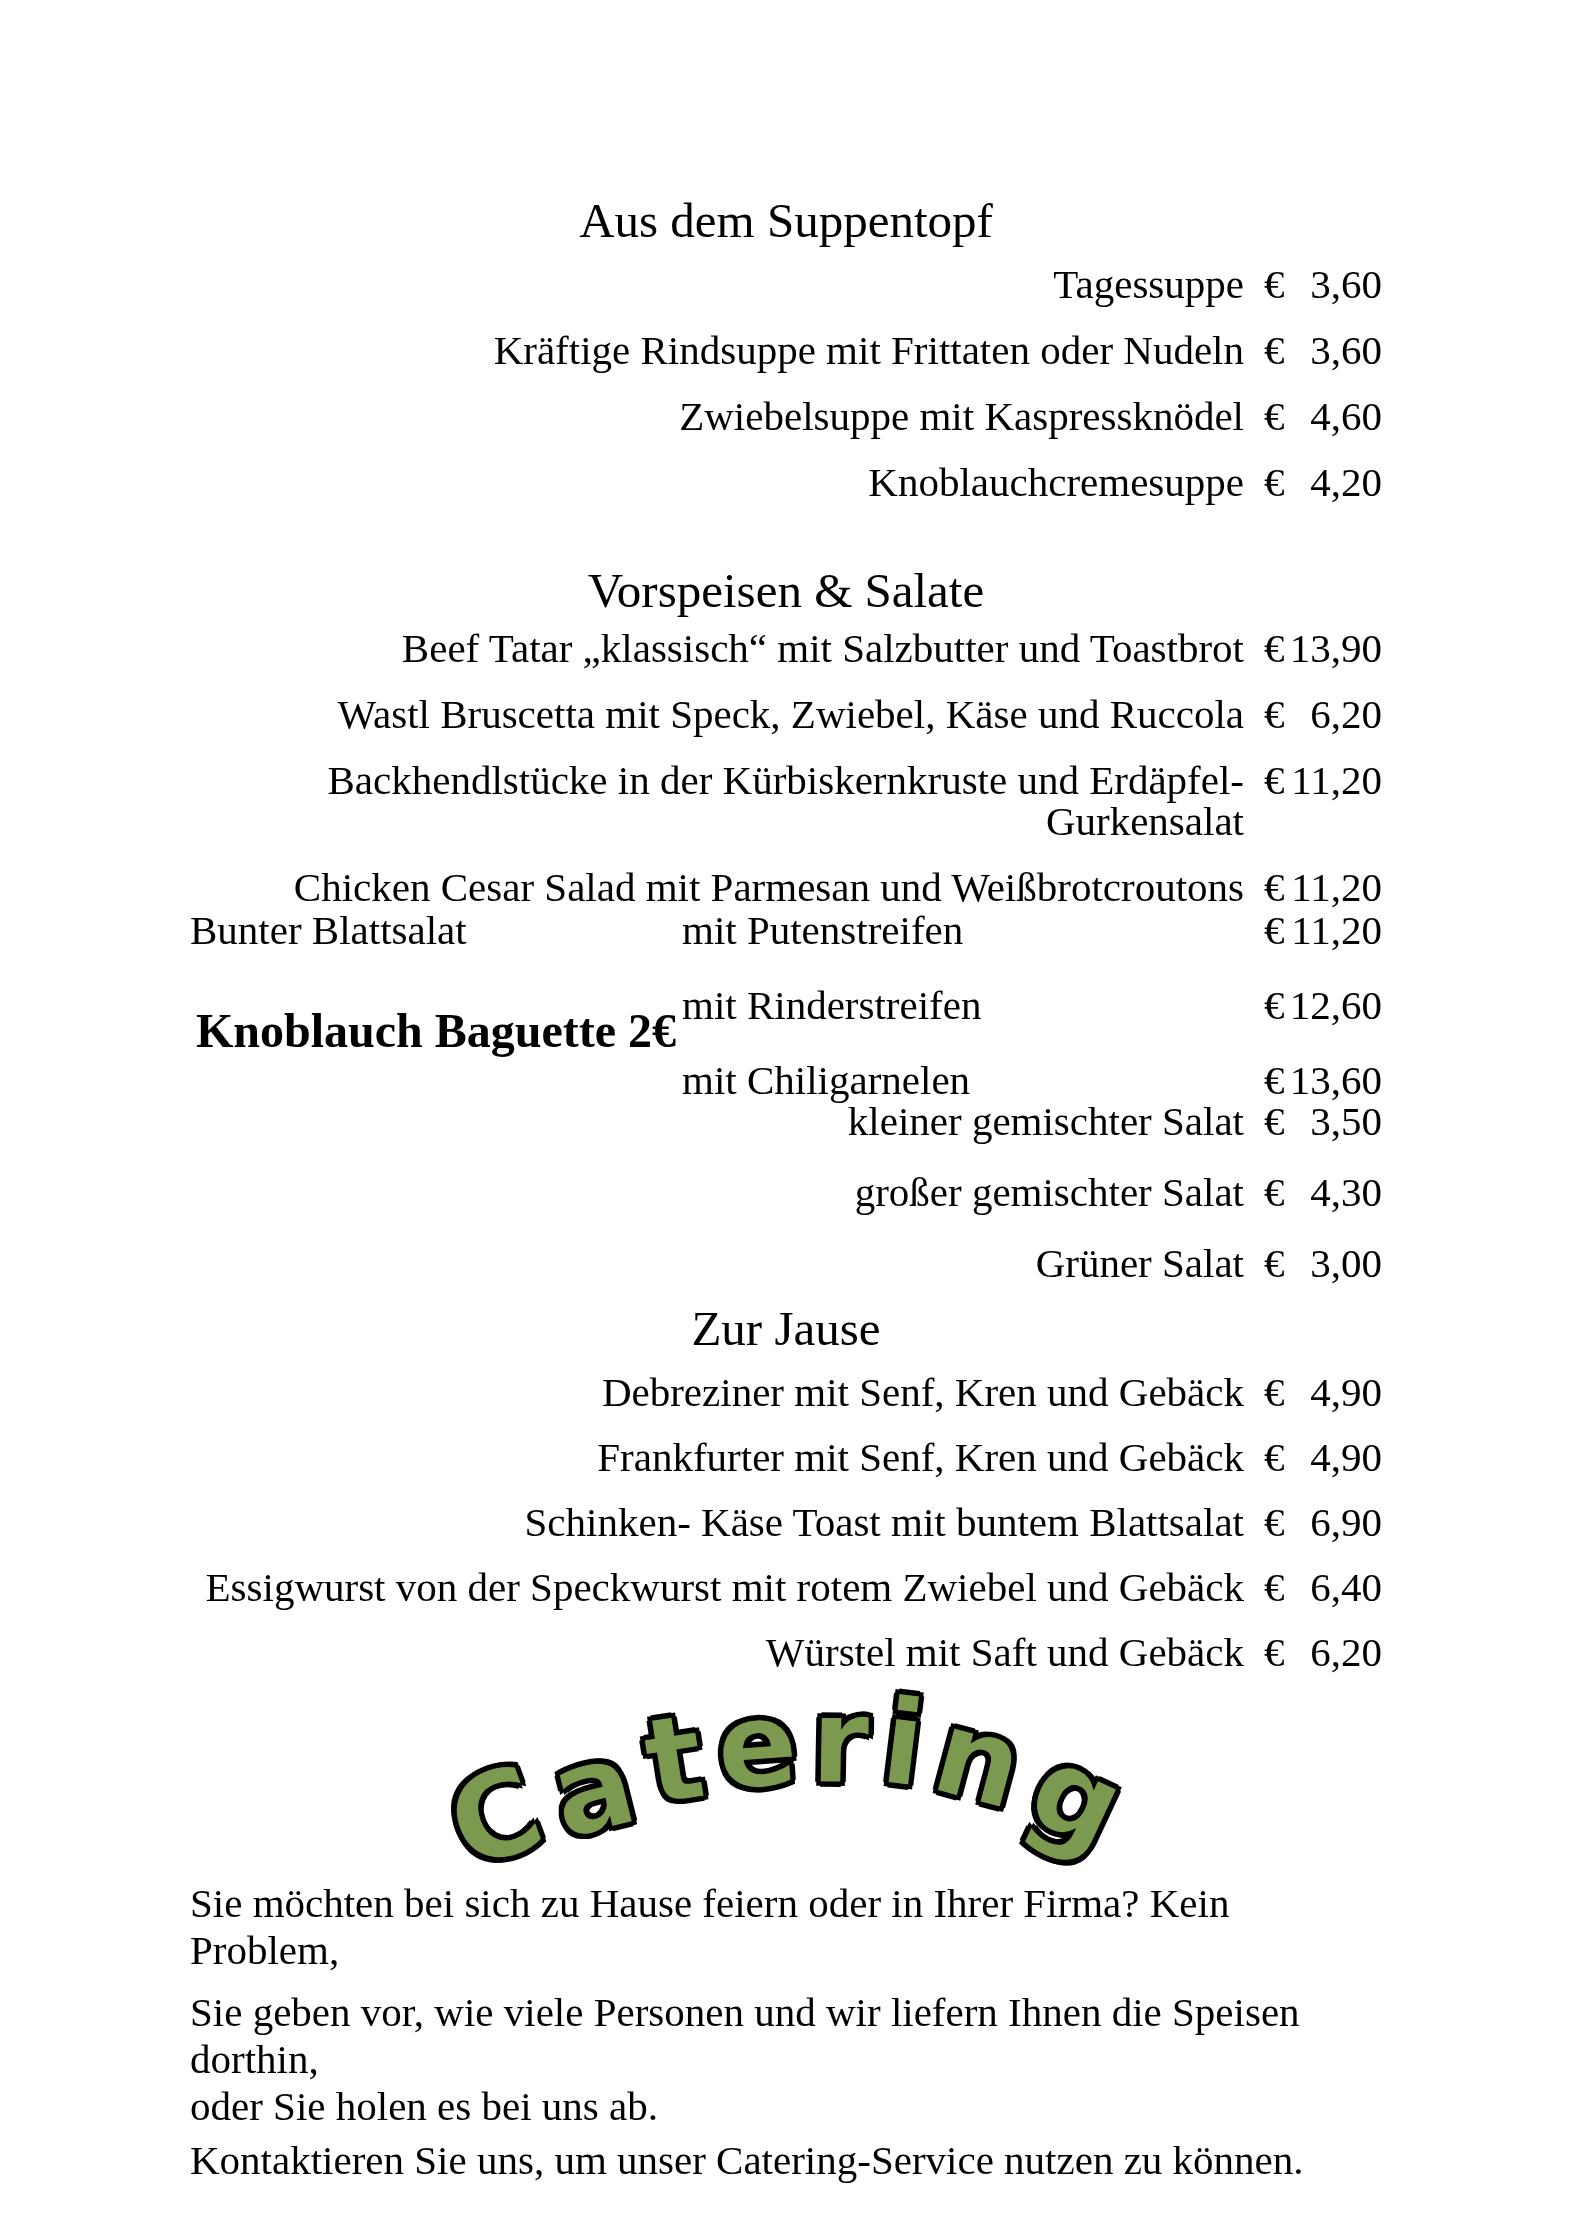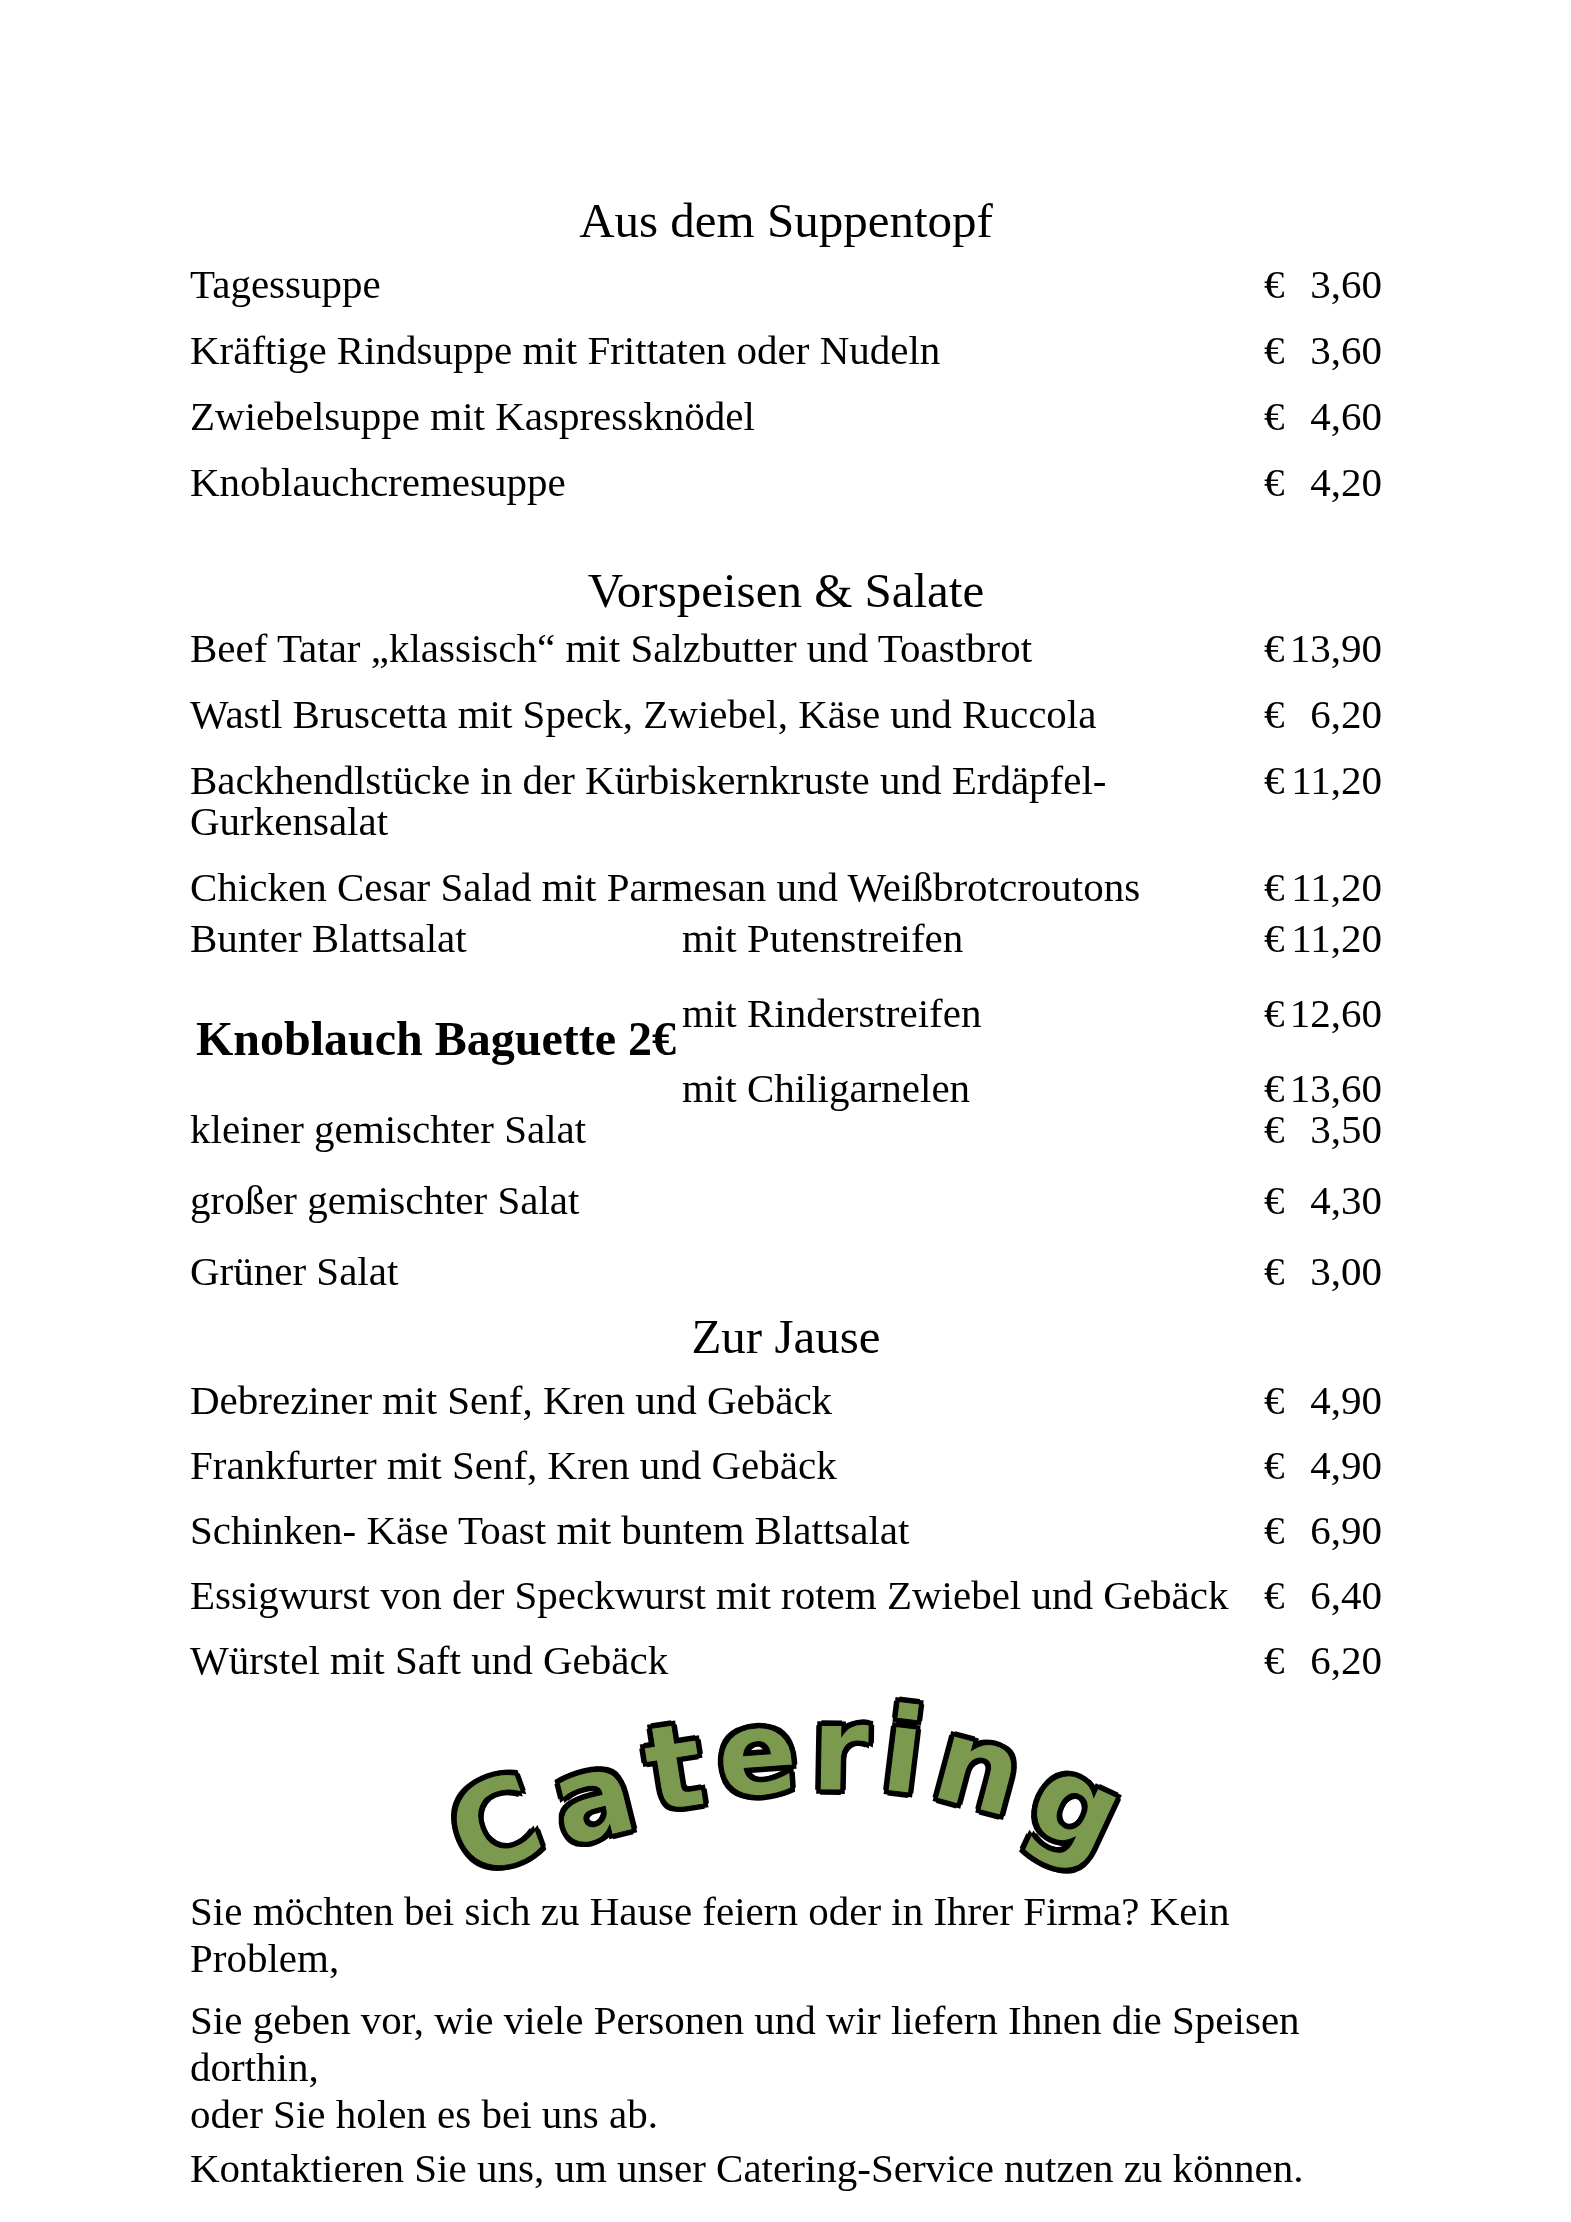--- a/index.html
+++ b/index.html
@@ -14,23 +14,23 @@
     padding:196px 189px 0 190px;
   }
   .section-title {
     font-size:49px; font-weight:normal; text-align:center; line-height:50px;
   }
   .title-1 { margin-bottom:18px; }
   .title-2 { margin-top:63px; margin-bottom:12px; }
   .title-3 { margin-top:20px; margin-bottom:18px; }
 
   .row { display:flex; font-size:41px; line-height:41px; }
-  .rows .row { margin-bottom:25px; }
+  .rows .row { margin-bottom:25px;text-align:right; }
   .rows.no-last .row:last-child { margin-bottom:0; }
-  .rows.tight-last .row:last-child { margin-bottom:10px; }
+  .rows.tight-last .row:last-child { margin-bottom:2px; }
   .rows.pitch71 .row { margin-bottom:30px; }
   .rows.pitch71 .row:last-child { margin-bottom:16px; }
   .rows.pitch65 .row { margin-bottom:24px; }
   .rows.pitch65 .row:last-child { margin-bottom:0; }
 
   .item-name { flex:1; padding-right:20px; }
   .price { width:118px; display:flex; flex:none; }
   .price .val { margin-left:auto; }
 
   .salad-group {

